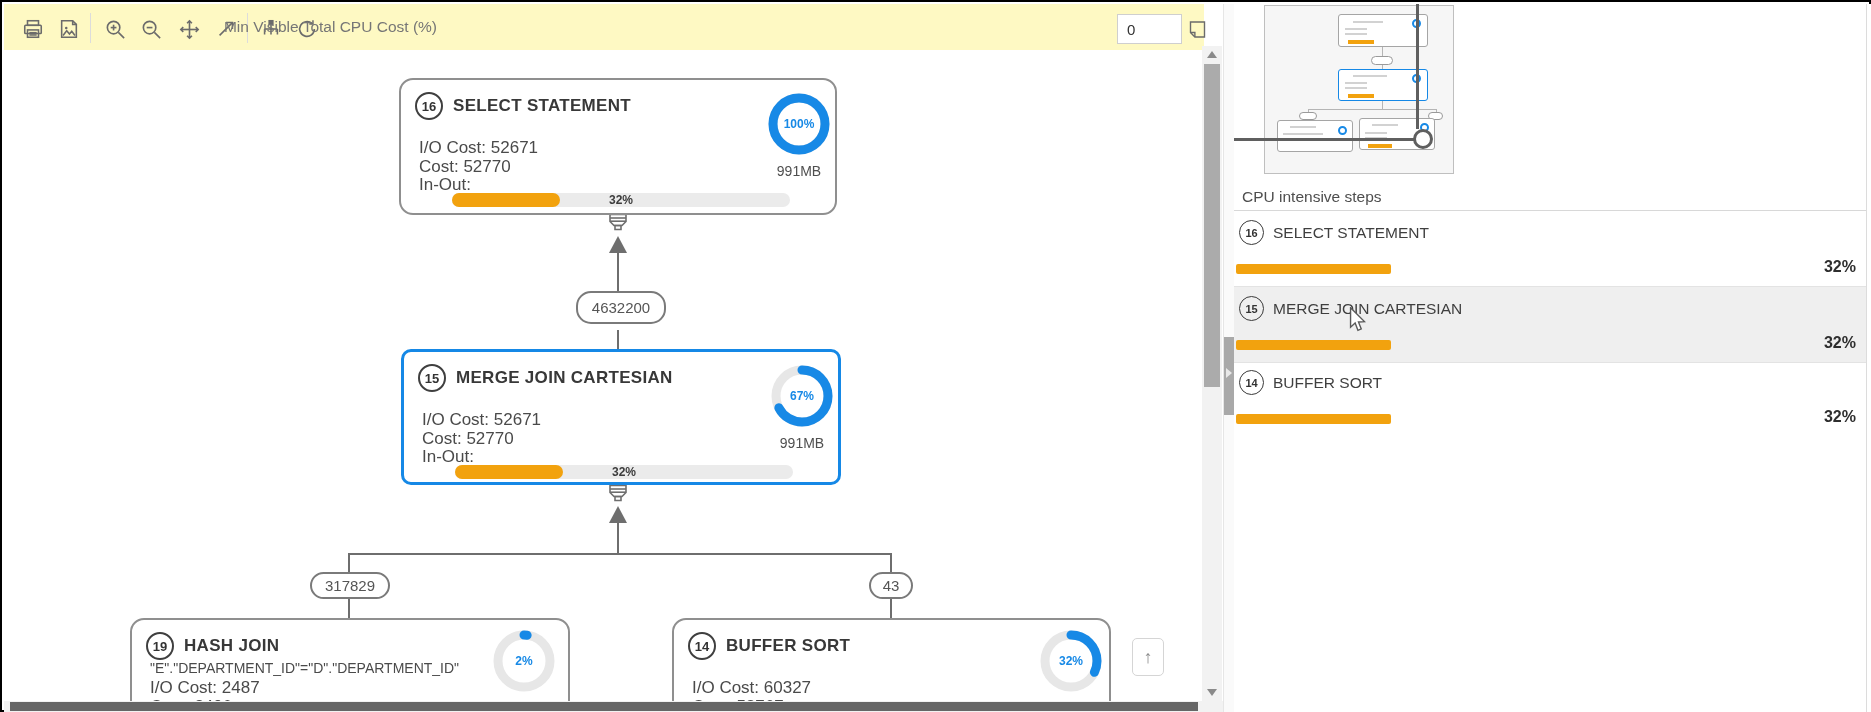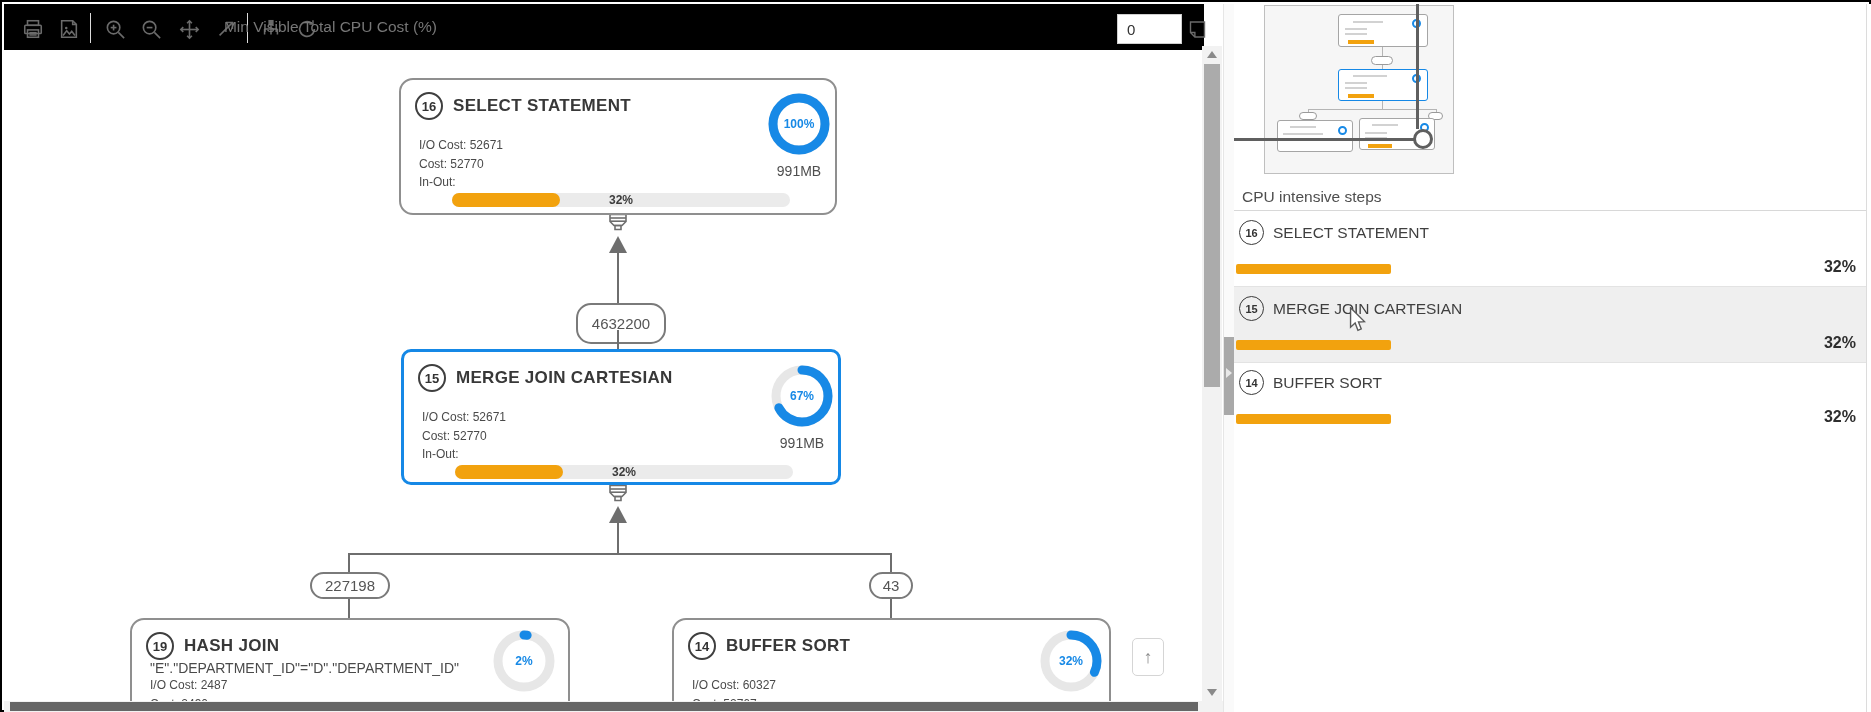--- a/index.html
+++ b/index.html
@@ -1,37 +1,37 @@
 <!DOCTYPE html>
 <html><head>
 <meta charset="utf-8">
 <style>
   html,body{margin:0;padding:0;background:#fff;}
   body{width:1871px;height:712px;position:relative;overflow:hidden;
        font-family:"Liberation Sans", sans-serif;}
   .frame{position:absolute;inset:0;border:2px solid #000;box-sizing:border-box;background:#fff;}
 
   
-  .toolbar{position:absolute;left:2px;top:2px;width:1200px;height:46px;background:#000000;}
+  .toolbar{position:absolute;left:2px;top:2px;width:1200px;height:46px;background:#fef9c3;}
   .tbtn{position:absolute;top:12px;width:26px;height:26px;display:flex;align-items:center;justify-content:center;cursor:pointer;}
   .tsep{position:absolute;top:9px;width:1px;height:30px;background:#dcdcdc;}
   .cpu-label{position:absolute;top:14px;right:767px;left:auto;font-size:15.5px;color:#767676;white-space:nowrap;}
   .cpu-input{position:absolute;left:1113px;top:10px;width:54px;height:28px;border:1px solid #cfcfcf;
              font-size:15px;color:#333;padding:0 0 0 9px;font-family:inherit;box-sizing:content-box;}
   .note-btn{left:1180px;}
 
   
   .canvas{position:absolute;left:2px;top:48px;width:1198px;height:662px;background:#fff;overflow:hidden;}
 
   .node{position:absolute;background:#fff;border:2px solid #8f8f8f;border-radius:14px;box-sizing:border-box;}
   .node.selected{border:3px solid #1588e6;border-radius:10px;}
   .stepcircle{position:absolute;left:14px;top:12px;width:28px;height:28px;border:2px solid #3f3f3f;border-radius:50%;
               display:flex;align-items:center;justify-content:center;font-size:13px;font-weight:700;color:#333;box-sizing:border-box;}
   .ntitle{position:absolute;left:52px;top:16px;font-size:17px;font-weight:700;color:#383838;letter-spacing:.3px;white-space:nowrap;}
-  .nrow{position:absolute;left:18px;font-size:12px;color:#4a4a4a;white-space:nowrap;}
+  .nrow{position:absolute;left:18px;font-size:17px;color:#4a4a4a;white-space:nowrap;}
   .r-pred{top:40px;}.r-io{top:58px;}.r-cost{top:77px;}.r-inout{top:95px;}
   .iobar{position:absolute;left:51px;top:113px;width:338px;height:14px;background:#ebebeb;border-radius:7px;}
   .iobar .fill{position:absolute;left:0;top:0;height:14px;background:#F2A20E;border-radius:7px;}
   .iobar .blabel{position:absolute;left:0;width:100%;top:0;height:14px;line-height:14px;text-align:center;
                  font-size:12px;font-weight:700;color:#3c3c3c;}
   .donutwrap{position:absolute;width:64px;height:64px;}
   .donutwrap svg{position:absolute;left:0;top:0;}
   .donut-label{position:absolute;left:0;top:0;width:64px;height:64px;display:flex;align-items:center;justify-content:center;
                font-size:12px;font-weight:700;color:#1789e6;}
   .memlabel{position:absolute;width:64px;text-align:center;font-size:14px;color:#4f4f4f;}
@@ -177,40 +177,40 @@
     <div class="funnel" style="left:604px;top:163px">
       <svg width="20" height="19" viewBox="0 0 20 19" fill="none" stroke="#6e6e6e" stroke-width="1.6">
         <path d="M2 1.5 h16 v7 l-4 4 h-8 l-4 -4 z"></path>
           <line x1="2" y1="5" x2="18" y2="5"></line>
           <line x1="2" y1="8.2" x2="18" y2="8.2"></line>
         <path d="M7 12.5 h6 v4 h-6 z"></path>
       </svg>
     </div>
     <div class="arrowup" style="left:605px;top:186px"></div>
     <div class="eline vline" style="left:613px;top:203px;height:50px"></div>
-    <div class="pill" style="left:572px;top:253px;width:90px;height:41px">
+    <div class="pill" style="left:572px;top:241px;width:90px;height:33px">
       <span>4632200</span>
     </div>
     <div class="eline vline" style="left:613px;top:280px;height:19px"></div>
 
     <div class="funnel" style="left:604px;top:434px">
       <svg width="20" height="19" viewBox="0 0 20 19" fill="none" stroke="#6e6e6e" stroke-width="1.6">
         <path d="M2 1.5 h16 v7 l-4 4 h-8 l-4 -4 z"></path>
           <line x1="2" y1="5" x2="18" y2="5"></line>
           <line x1="2" y1="8.2" x2="18" y2="8.2"></line>
         <path d="M7 12.5 h6 v4 h-6 z"></path>
       </svg>
     </div>
     <div class="arrowup" style="left:605px;top:456px"></div>
     <div class="eline vline" style="left:613px;top:473px;height:30px"></div>
     <div class="eline hline" style="left:344px;top:503px;width:544px"></div>
     <div class="eline vline" style="left:344px;top:503px;height:20px"></div>
     <div class="eline vline" style="left:886px;top:503px;height:20px"></div>
     <div class="pill" style="left:306px;top:522px;width:80px;height:27px">
-      <span>227198</span>
+      <span>317829</span>
     </div>
     <div class="pill" style="left:865px;top:522px;width:44px;height:27px">
       <span>43</span>
     </div>
     <div class="eline vline" style="left:344px;top:549px;height:20px"></div>
     <div class="eline vline" style="left:886px;top:549px;height:20px"></div>
 
     <div class="node" style="left:395px;top:28px;width:438px;height:137px">
       <div class="stepcircle">16</div>
       <div class="ntitle">SELECT STATEMENT</div>

